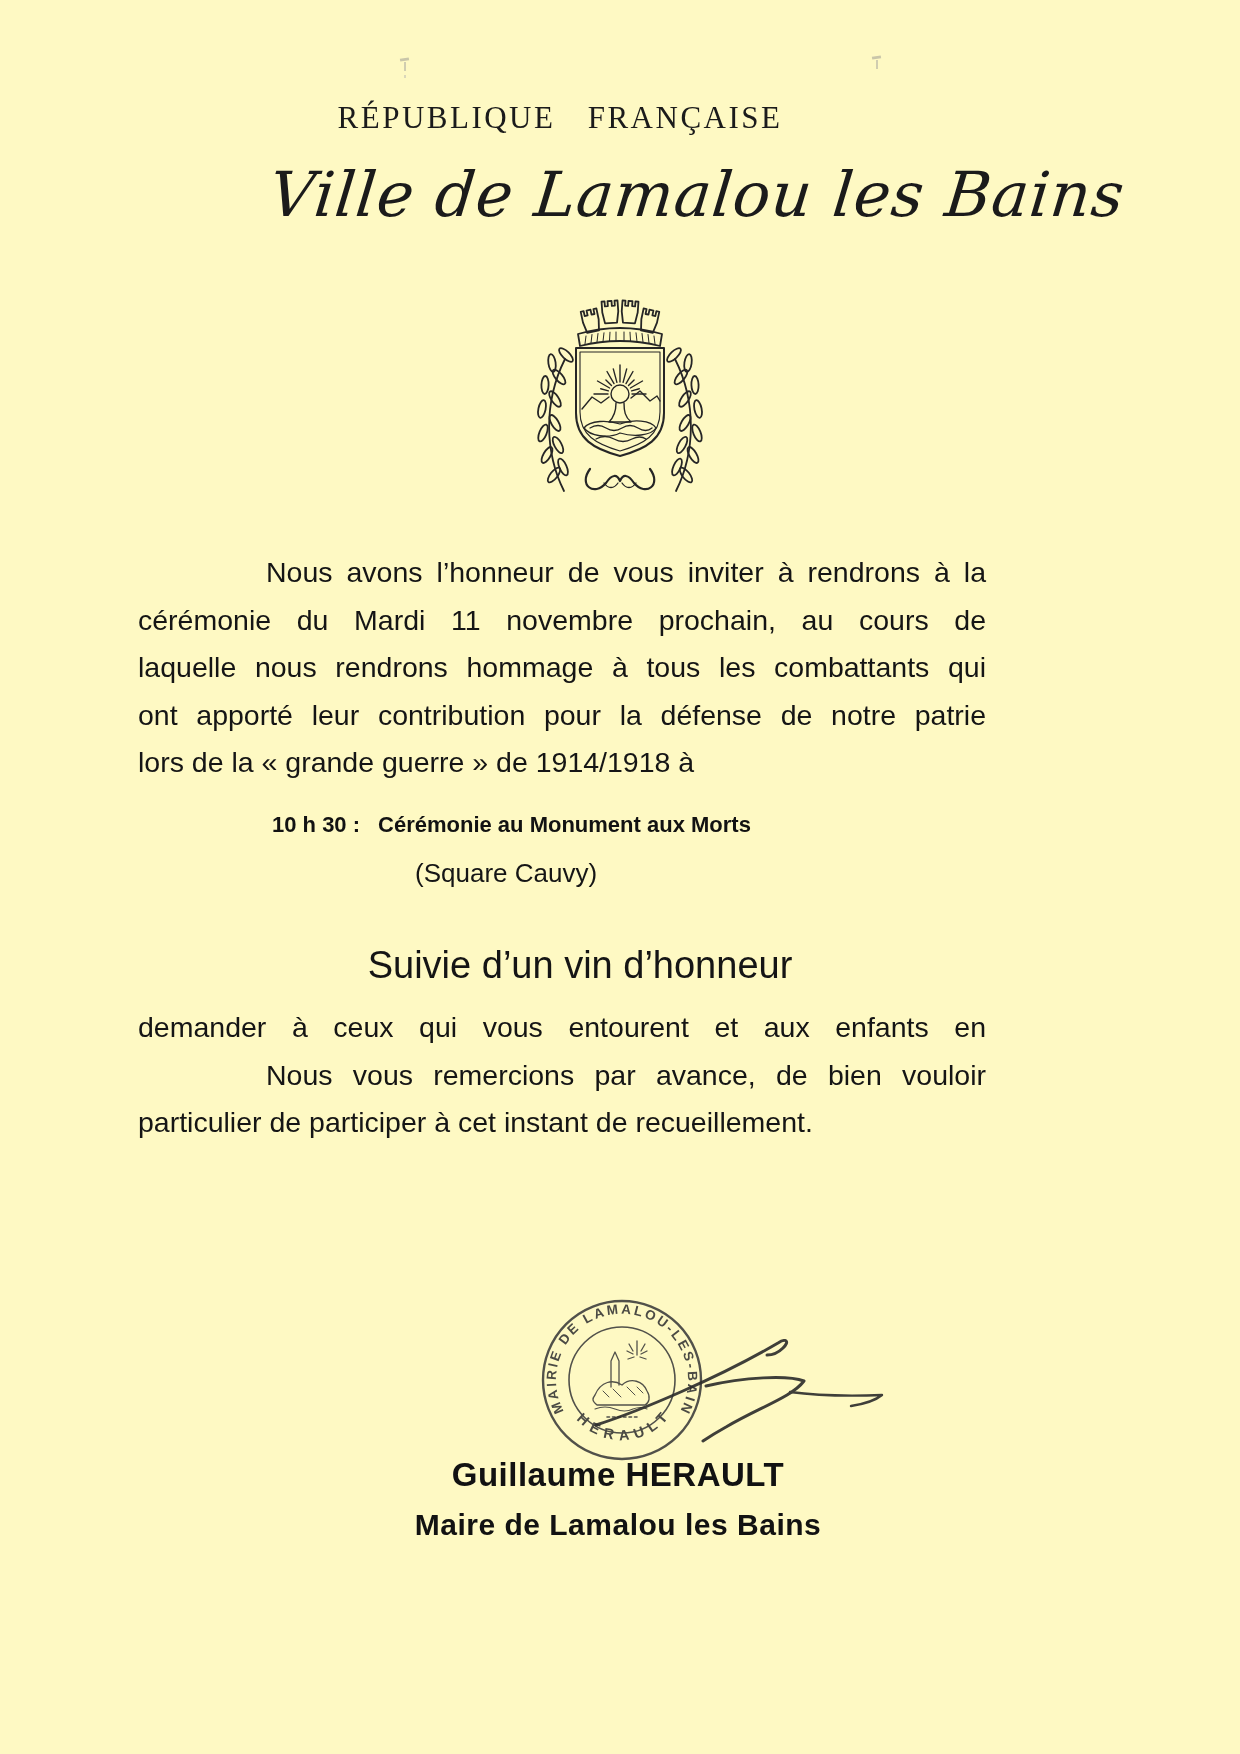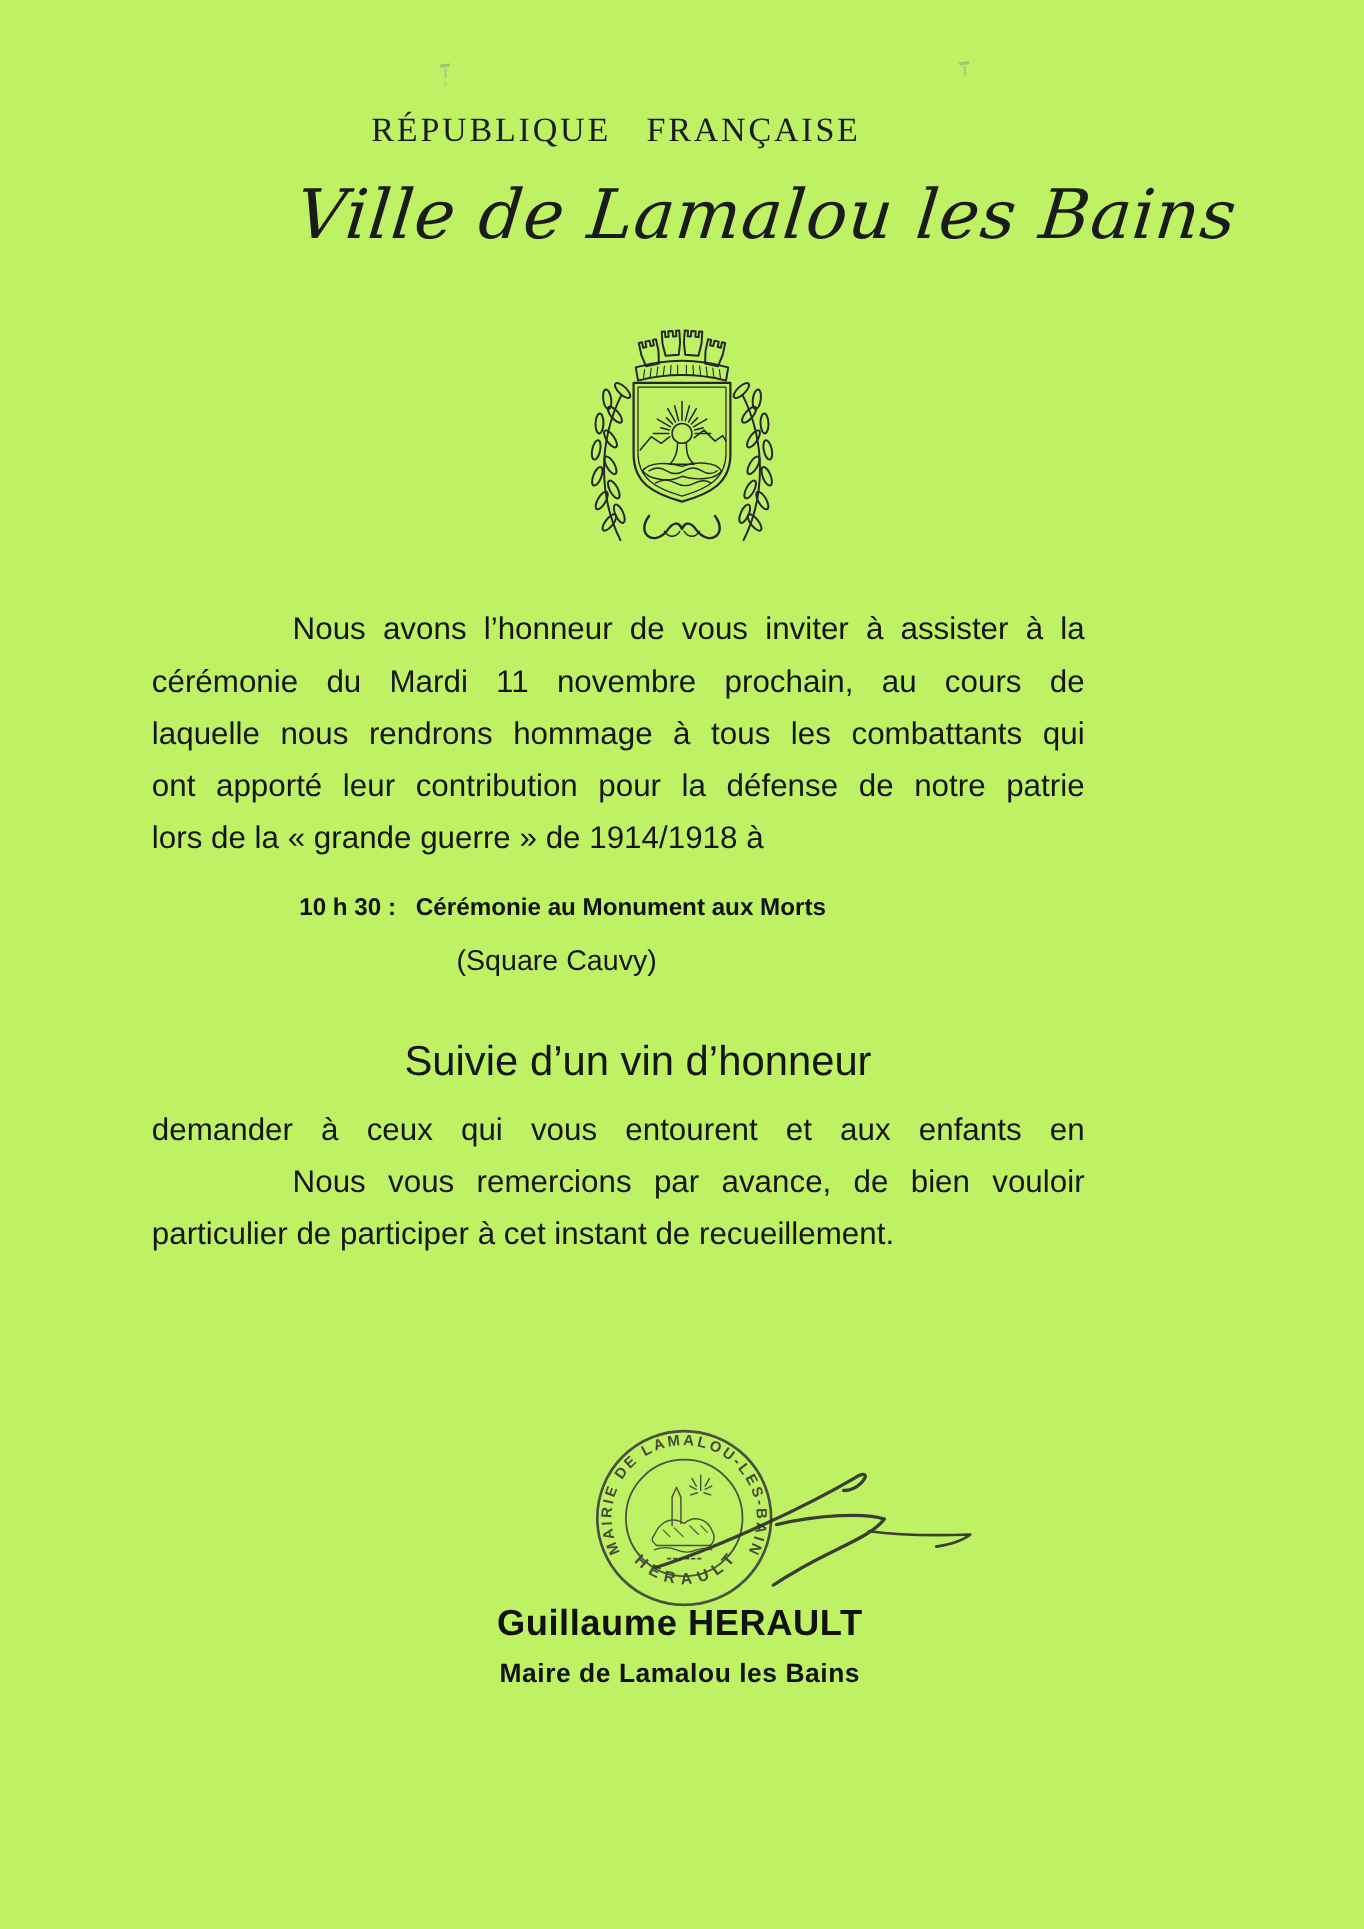--- a/index.html
+++ b/index.html
@@ -1,17 +1,17 @@
 <!DOCTYPE html>
 <html><head>
 <meta charset="utf-8">
 <style>
   html,body{margin:0;padding:0;background:#e8e8e8;}
   .page{
-    position:relative;width:1240px;height:1754px;background:#bef264;
+    position:relative;width:1240px;height:1754px;background:#fef9c3;
     margin:0 auto;overflow:hidden;color:#171717;
     font-family:"Liberation Sans",sans-serif;
   }
   
   .artifact{position:absolute;opacity:.45;}
   .artifact .tick{width:9px;height:3px;background:#8a8a8a;transform:rotate(-8deg);}
   .artifact .stem{width:2px;height:9px;background:#9a9a9a;margin:1px 0 0 4px;}
   .artifact .dot{width:2px;height:3px;background:#b0b0b0;margin:4px 0 0 4px;}
 
   .republic{
@@ -56,21 +56,21 @@
   }
   .seal .ring-top{font-size:13.5px;letter-spacing:2.5px;}
   .seal .ring-bottom{font-size:14.5px;letter-spacing:6px;}
   .signature{position:absolute;left:520px;top:1315px;}
 
   .signer{
     position:absolute;left:310px;top:1456px;width:616px;text-align:center;
     font-weight:bold;color:#121212;
   }
   .signer .name{font-size:33px;letter-spacing:.5px;}
-  .signer .role{font-size:24px;margin-top:14px;letter-spacing:.5px;}
+  .signer .role{font-size:30px;margin-top:14px;letter-spacing:.5px;}
 </style>
 </head>
 <body>
 
 <div class="page">
 
   <div class="artifact" style="left:400px;top:58px;">
     <div class="tick"></div>
       <div class="stem"></div>
       <div class="dot"></div>
@@ -151,21 +151,21 @@
       <use href="#leaf" transform="translate(144,62) rotate(46)"></use>
     </g>
 
     <g stroke-width="2.2">
       <path d="M60,176 C48,192 64,204 76,190 C82,181 87,181 90,188 C93,181 98,181 104,190 C116,204 132,192 120,176"></path>
       <path stroke-width="1.3" d="M74,190 C78,196 84,196 88,190 M92,190 C96,196 102,196 106,190"></path>
     </g>
   </svg>
 
   <div class="para para1">
-    <div class="jline first">Nous avons l’honneur de vous inviter à assister à la</div>
+    <div class="jline first">Nous avons l’honneur de vous inviter à rendrons à la</div>
     <div class="jline">cérémonie du Mardi 11 novembre prochain, au cours de</div>
     <div class="jline">laquelle nous rendrons hommage à tous les combattants qui</div>
     <div class="jline">ont apporté leur contribution pour la défense de notre patrie</div>
     <div class="plainline">lors de la « grande guerre » de 1914/1918 à</div>
   </div>
 
   <div class="event-line">
     <span class="time">10 h 30 :</span><span>Cérémonie au Monument aux Morts</span>
   </div>
   <div class="event-location">(Square Cauvy)</div>

